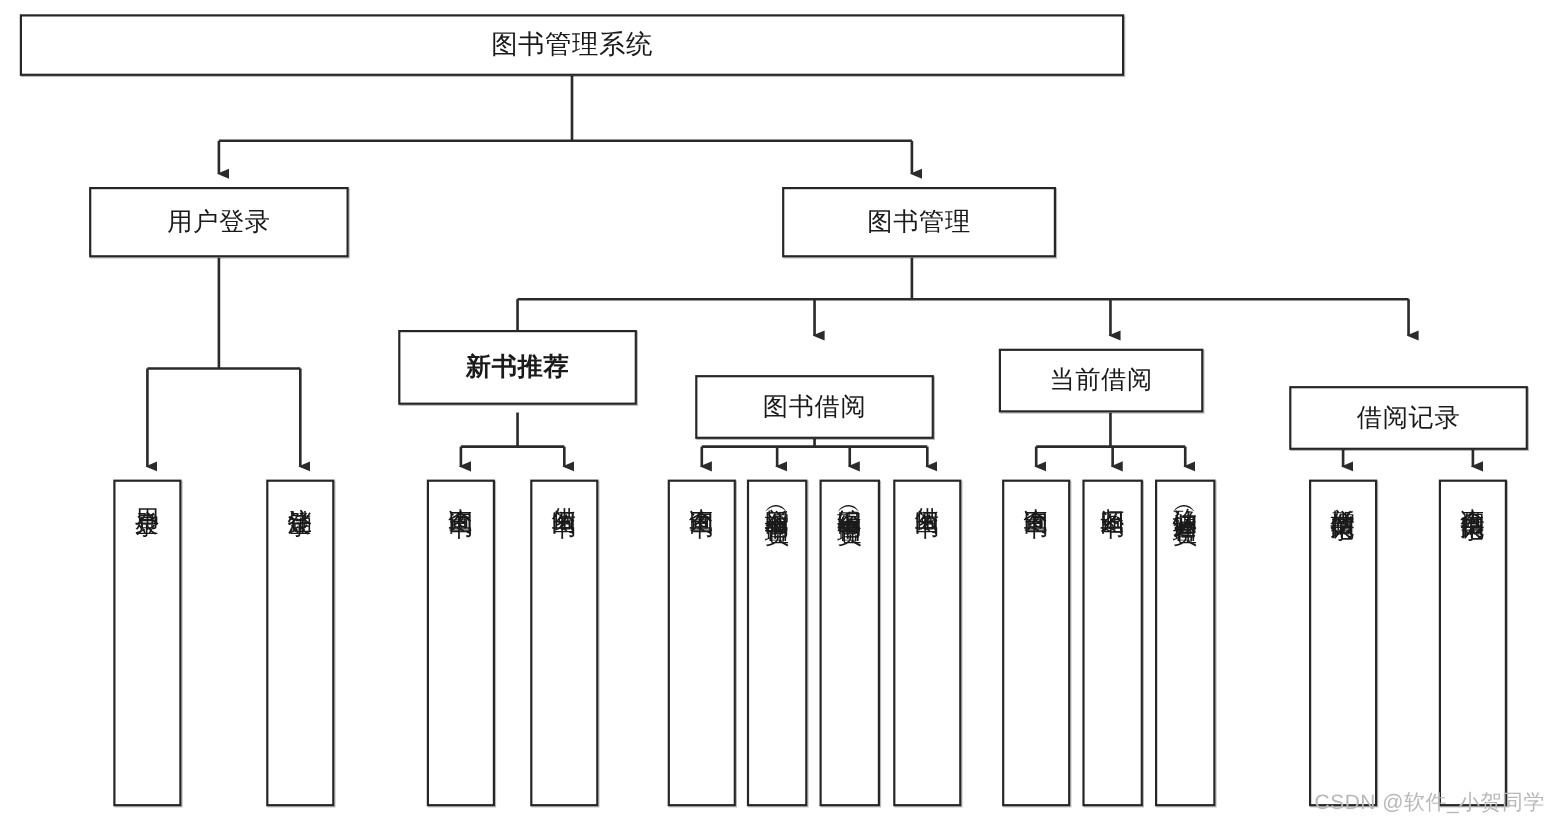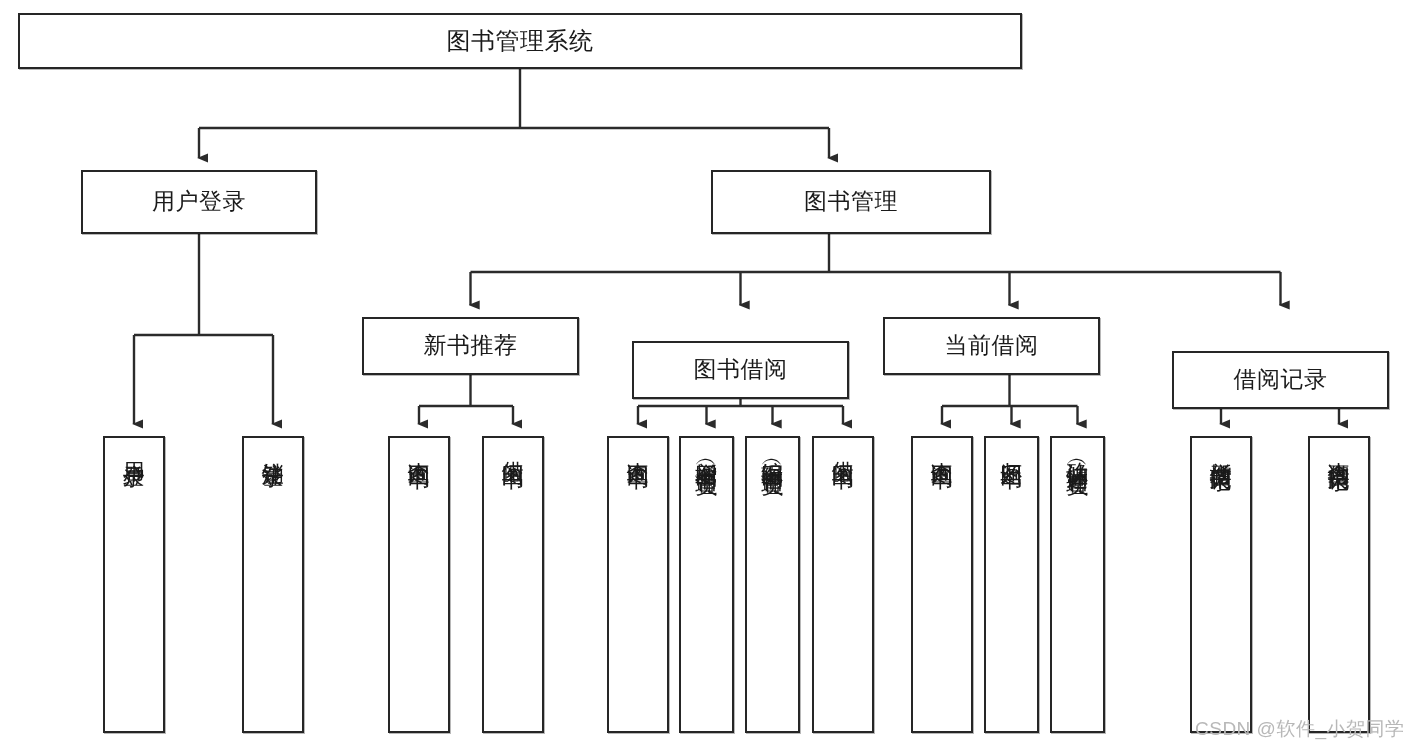--- a/index.html
+++ b/index.html
@@ -122,32 +122,32 @@
   </svg>
 
   <div class="node root h" id="n-root" style="left: 18px; top: 13px; width: 1004px; height: 56px;">
     <span class="label">图书管理系统</span>
   </div>
 
   <div id="layer-level1">
       <div class="node h" id="n-l1-0" style="left: 81px; top: 170px; width: 236px; height: 64px;">
         <span class="label">用户登录</span>
       </div>
-      <div class="node h" id="n-l1-1" style="left: 711px; top: 170px; width: 280px; height: 64px; justify-content: center;">
+      <div class="node h" id="n-l1-1" style="left: 711px; top: 170px; width: 249px; height: 64px; justify-content: center;">
         <span class="label">图书管理</span>
       </div>
     </div>
   <div id="layer-level2">
-      <div class="node h" id="n-l2-0" style="left: 362px; top: 317px; width: 217px; height: 58px;">
+      <div class="node h" id="n-l2-0" style="left: 362px; top: 300px; width: 217px; height: 68px; font-weight: bold;">
         <span class="label">新书推荐</span>
       </div>
       <div class="node h" id="n-l2-1" style="left: 632px; top: 317px; width: 217px; height: 58px; margin-top: 24px;">
         <span class="label">图书借阅</span>
       </div>
-      <div class="node h" id="n-l2-2" style="left: 883px; top: 317px; width: 217px; height: 58px;">
+      <div class="node h" id="n-l2-2" style="left: 908px; top: 317px; width: 186px; height: 58px;">
         <span class="label">当前借阅</span>
       </div>
       <div class="node h" id="n-l2-3" style="left: 1172px; top: 317px; width: 217px; height: 58px; margin-top: 34px;">
         <span class="label">借阅记录</span>
       </div>
     </div>
   <div id="layer-leaves">
       <div class="node v" id="n-lf-0" style="left: 103px; top: 436px; width: 62px; height: 297px;">
         <span class="label">用户登录</span>
       </div>

